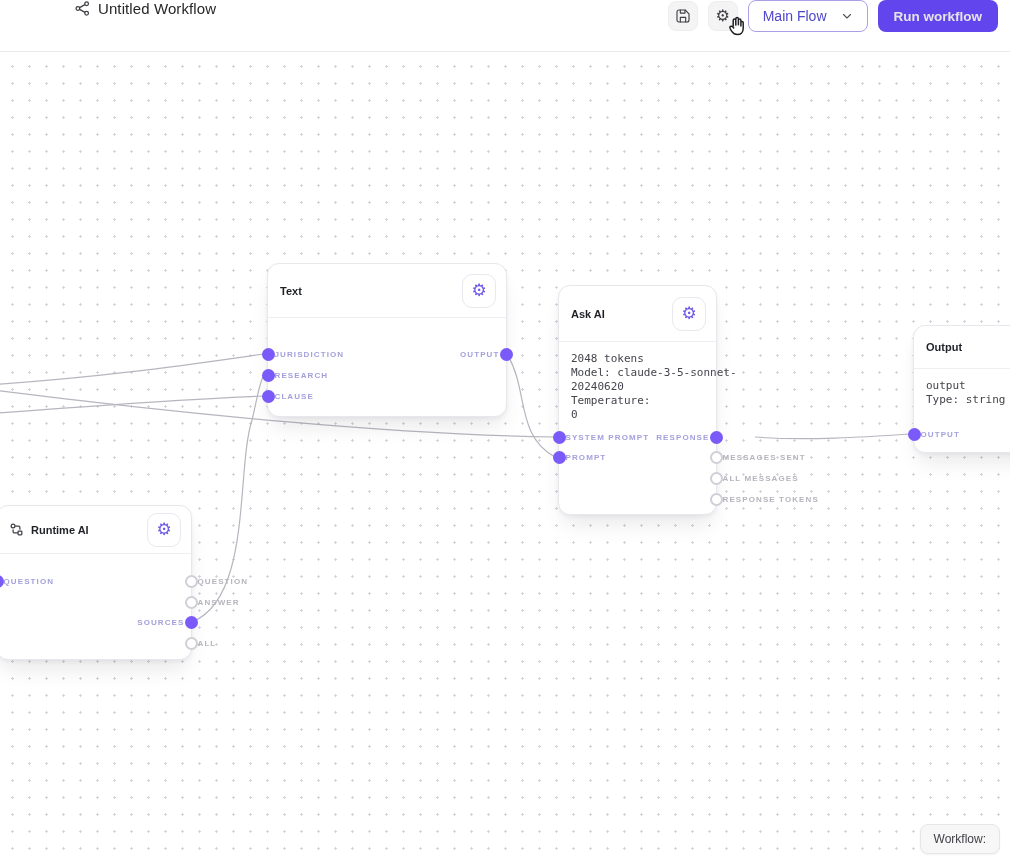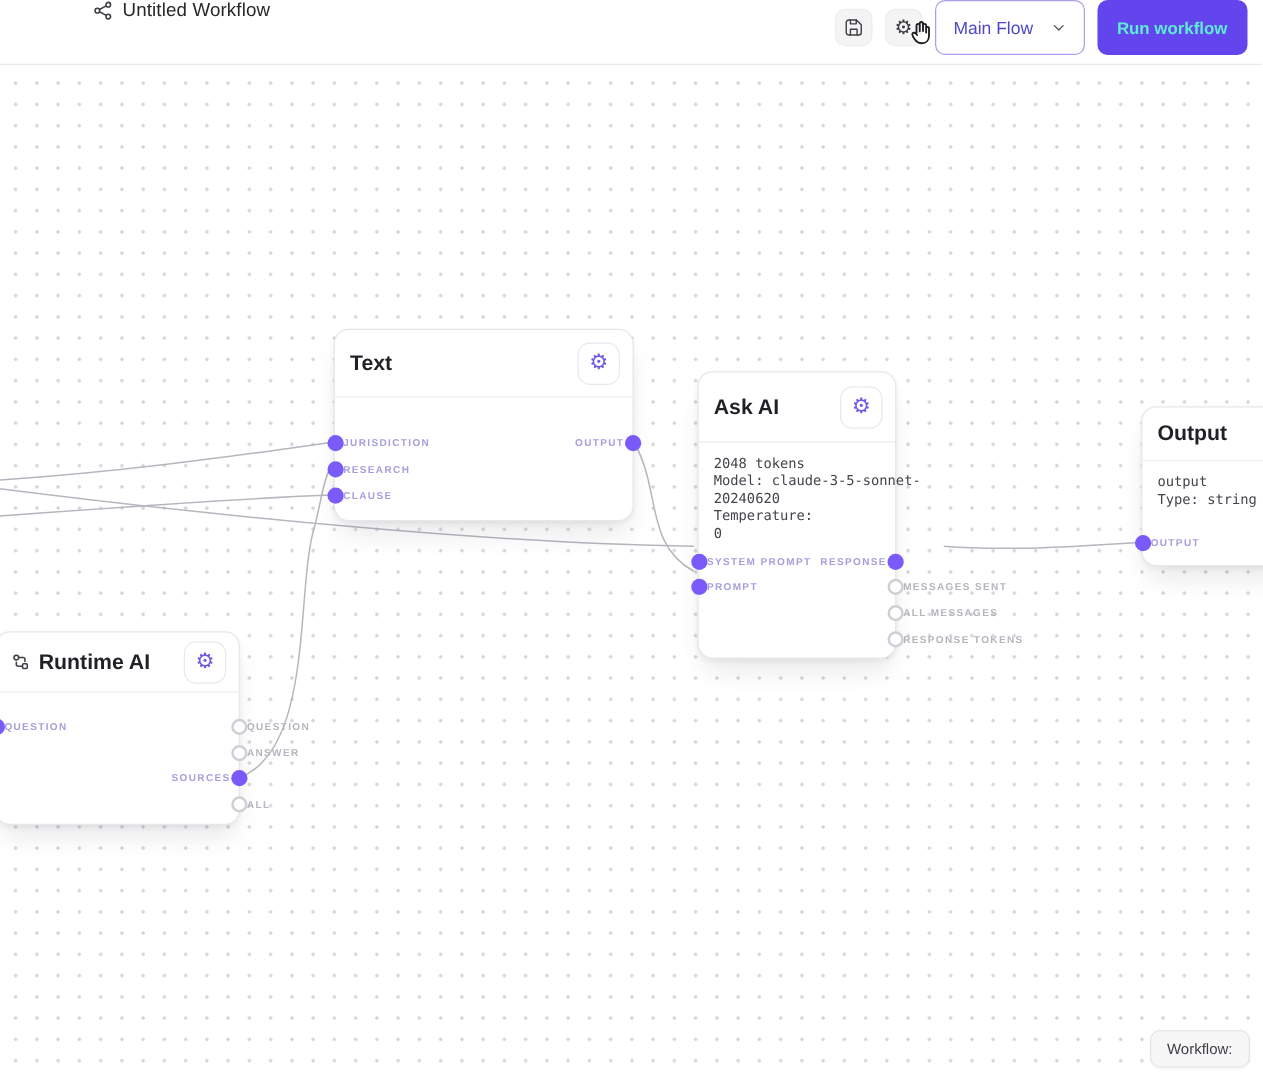--- a/index.html
+++ b/index.html
@@ -9,45 +9,45 @@
   
   .topbar { position:relative; height:52px; background:#fff;
     border-bottom:1px solid #e9e9ee; display:flex; align-items:flex-start;
     justify-content:space-between; padding:0 12px 0 74px; z-index:50; }
   .topbar-left { display:flex; align-items:center; gap:7px; }
   .wf-title { font-size:15px; font-weight:500; color:#27272a; letter-spacing:.1px; }
   .topbar-right { display:flex; align-items:center; gap:10px; }
   .icon-btn { width:30px; height:30px; border-radius:8px; background:#f4f4f5;
     border:1px solid #ededf0; display:flex; align-items:center; justify-content:center;
     cursor:pointer; }
-  .flow-select { height:44px; display:flex; align-items:center; gap:14px;
+  .flow-select { height:32px; display:flex; align-items:center; gap:14px;
     padding:0 14px; border:1px solid #a9a0ec; border-radius:8px; background:#fff;
     cursor:pointer; }
   .flow-select-label { font-size:14px; font-weight:500; color:#4f46c9; }
-  .run-btn { height:44px; padding:0 16px; border:none; border-radius:8px;
-    background:#6345ee; color:#5eead4; font-size:13.5px; font-weight:600;
+  .run-btn { height:32px; padding:0 16px; border:none; border-radius:8px;
+    background:#6345ee; color:#e5e5e5; font-size:13.5px; font-weight:600;
     font-family:"Liberation Sans", sans-serif; cursor:pointer; }
   .cursor-overlay { position:absolute; left:724px; top:14px; width:24px; height:26px;
     z-index:60; pointer-events:none; }
 
   
   .canvas { position:absolute; left:0; top:52px; width:1010px; height:806px;
     background:#fff;
     background-image:radial-gradient(circle, #d4d4da 1.2px, transparent 1.3px);
     background-size:17px 17px; background-position:4px 6px; }
   .edges { position:absolute; left:0; top:0; width:1010px; height:806px; z-index:1; }
   .edges path { fill:none; stroke:#b6b6bf; stroke-width:1.2px; }
 
   
   .node { position:absolute; background:#fff; border:1px solid #e7e7ec;
     border-radius:12px; z-index:10;
     box-shadow:0 2px 4px rgba(16,24,40,.05), 0 14px 22px -6px rgba(16,24,40,.10); }
   .node-header { display:flex; align-items:center; justify-content:space-between;
     padding:0 10px 0 12px; border-bottom:1px solid #ededf2; }
-  .node-title { font-size:17px; font-weight:700; color:#1f2127; display:flex;
+  .node-title { font-size:11px; font-weight:700; color:#1f2127; display:flex;
     align-items:center; gap:7px;text-align:center; }
   .gear-btn { width:34px; height:34px; border:1px solid #e8e8ef; border-radius:10px;
     background:#fff; display:flex; align-items:center; justify-content:center;
     color:#6d5ae6; font-size:17px; line-height:1; cursor:pointer;
     font-family:"DejaVu Sans", sans-serif; }
   .node-config { padding:10px 12px; font-family:"DejaVu Sans Mono", monospace;
     font-size:11px; line-height:14px; color:#44454c; white-space:pre; }
 
   
   .prow { position:absolute; display:flex; align-items:center; gap:0;
@@ -141,21 +141,21 @@
     <div class="prow in" style="top:126px">
       <span class="port on"></span>
       <span class="plabel">CLAUSE</span>
     </div>
     <div class="prow outR" style="top:84px">
       <span class="plabel">OUTPUT</span>
       <span class="port on"></span>
     </div>
   </div>
 
-  <div class="node" style="left:558px; top:245px; width:159px; height:230px;">
+  <div class="node" style="left:558px; top:233px; width:159px; height:230px;">
     <div class="node-header" style="height:56px;">
       <span class="node-title">Ask AI</span>
       <button class="gear-btn">
         <span>⚙</span>
       </button>
     </div>
     <div class="node-config">2048 tokens
 Model: claude-3-5-sonnet-
 20240620
 Temperature:

